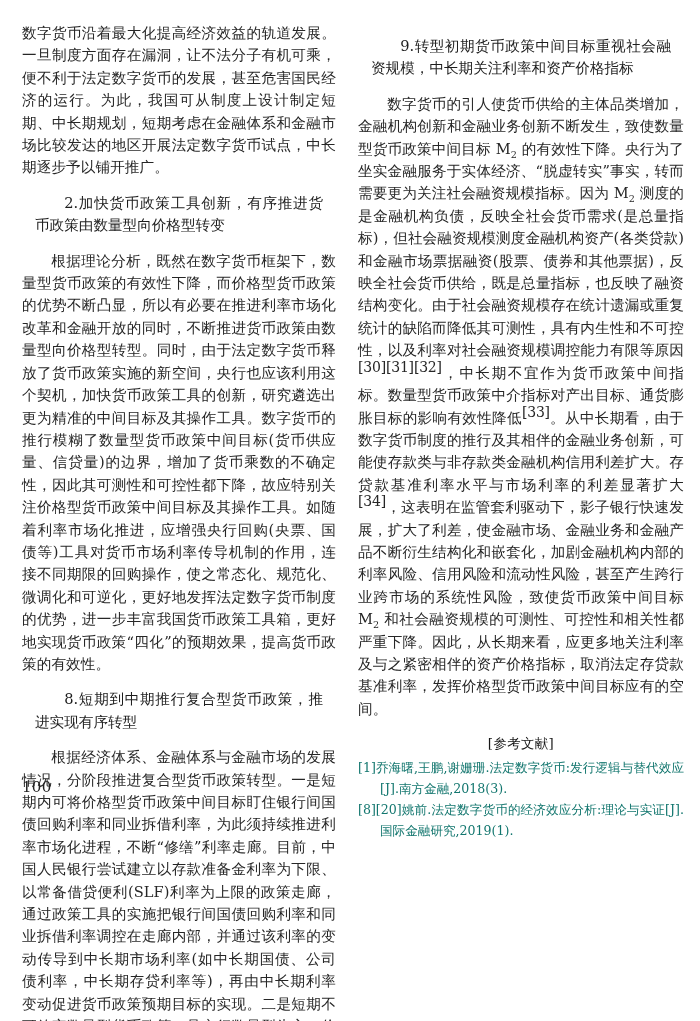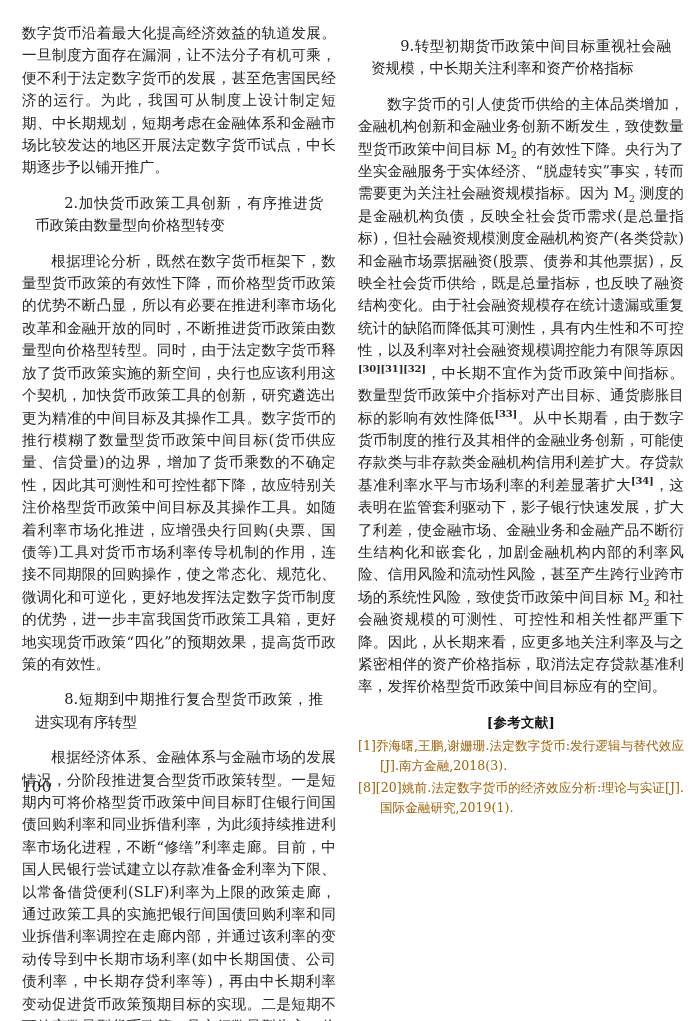--- a/index.html
+++ b/index.html
@@ -55,52 +55,51 @@
     margin: 13px;
     font-size: 14.6px;
     line-height: 22.4px;
     text-align: justify;
     text-justify: inter-ideograph;
     text-indent: 2em;
     color: #1a1a1a;
     font-family: "DejaVu Serif", "Liberation Serif", serif;
   }
   sup.ref {
-    font-size: 10px;
+    font-size: 14px;
     vertical-align: super;
     line-height: 0;
     letter-spacing: -0.2px;
-    font-weight: bold;
   }
   sub.sb {
     font-size: 9.6px;
     vertical-align: sub;
     line-height: 0;
   }
   .refs-block {
     margin-top: 14px;
   }
   .refs-title {
     text-align: center;
     font-size: 13.4px;
-    font-weight: bold;
+    font-weight: normal;
     line-height: 20px;
     margin: 0 0 4px 0;
     letter-spacing: 0.4px;
     color: #141414;
   }
   p.ref-item {
     margin: 0 0 1px 0;
     font-size: 12.6px;
     line-height: 20.5px;
     text-align: justify;
     text-justify: inter-ideograph;
     padding-left: 22px;
     text-indent: -22px;
-    color: #a16207;
+    color: #0f766e;
   }
   .page-number {
     position: absolute;
     left: 22px;
     bottom: 6px;
     font-size: 15px;
     line-height: 18px;
     color: #202020;
     font-family: "DejaVu Serif", "Liberation Serif", serif;
     letter-spacing: 0.3px;

